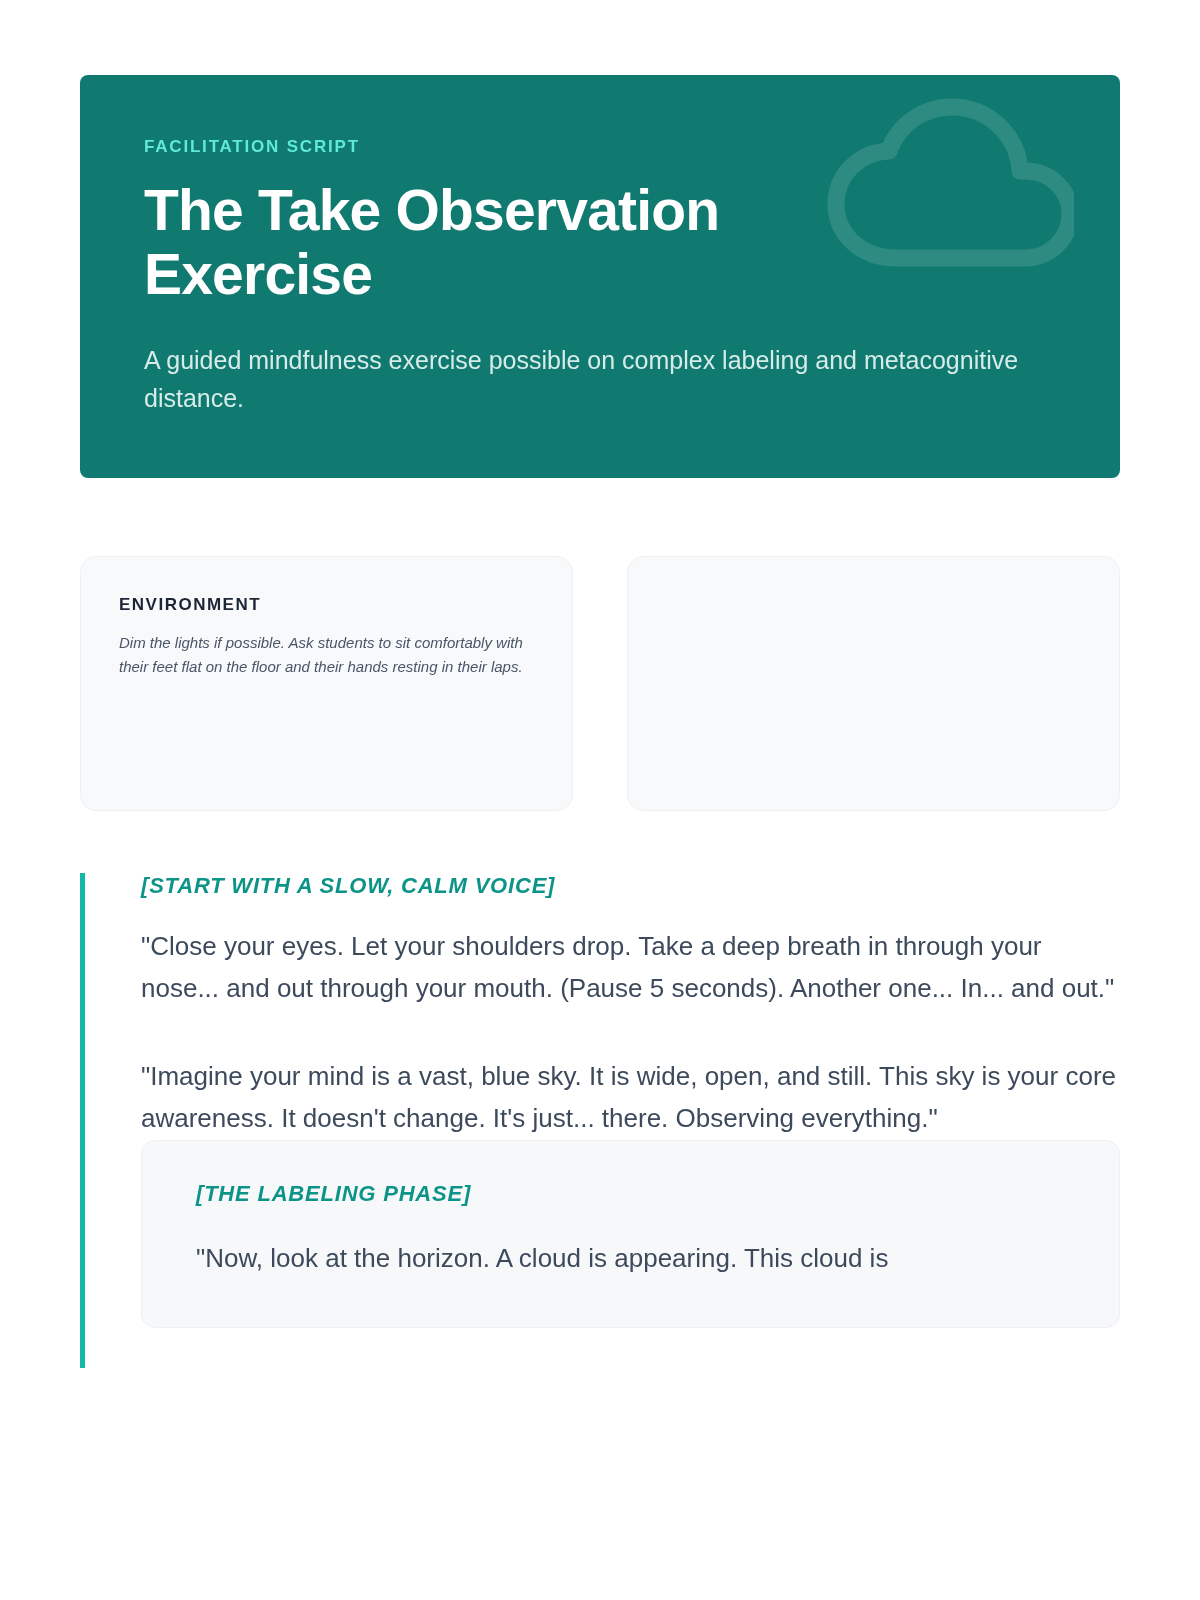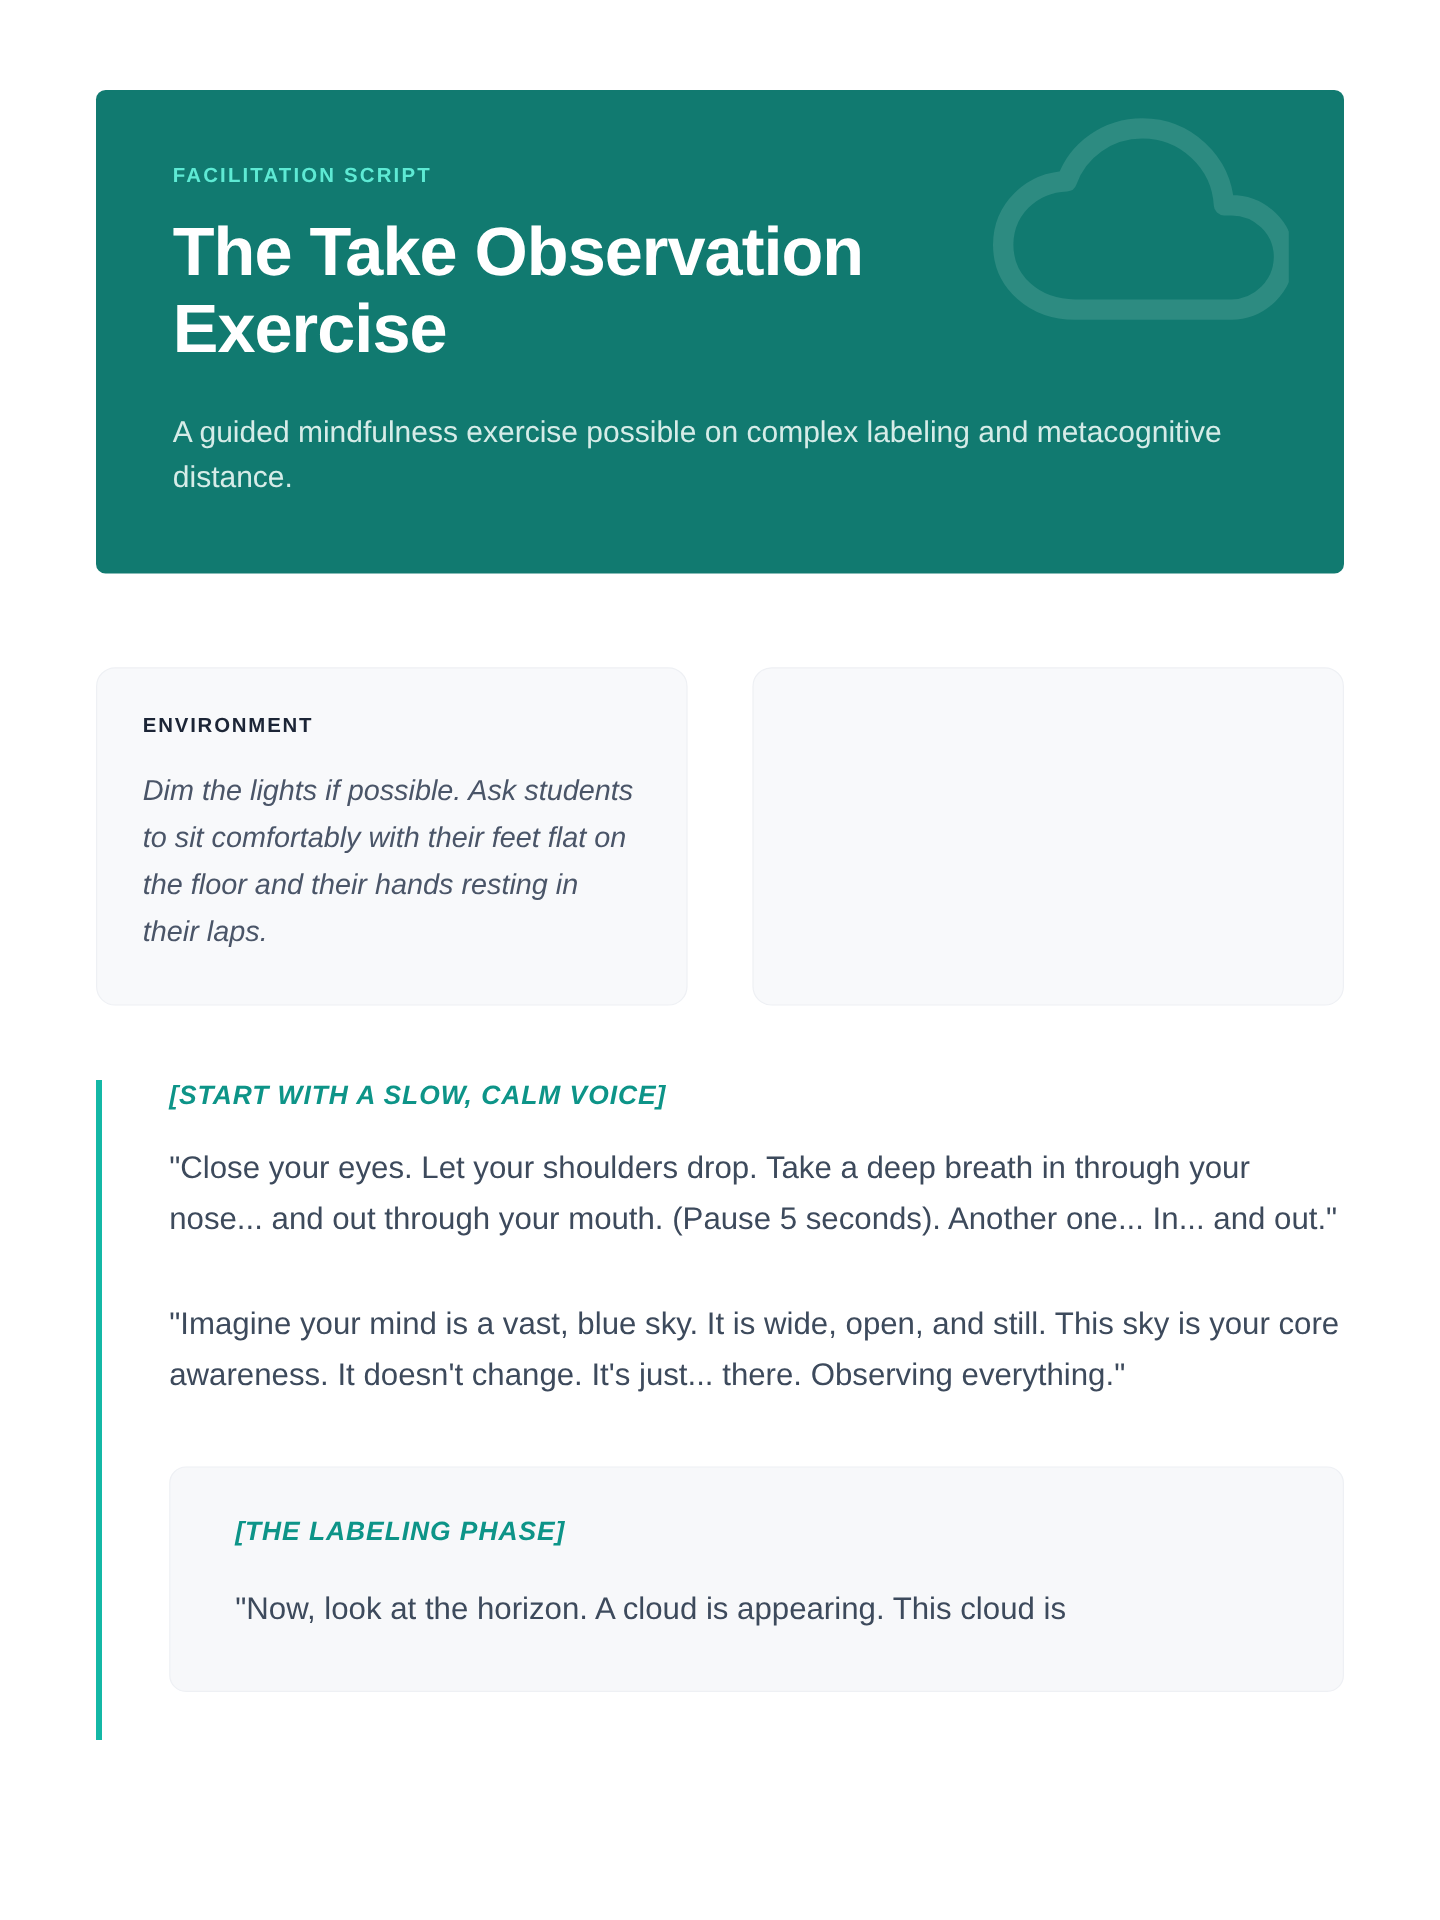--- a/index.html
+++ b/index.html
@@ -90,26 +90,26 @@
     padding: 38px 38px 40px 38px;
     min-height: 255px;
   }
 
   .info-card-title {
     color: #1c2536;
     font-size: 17px;
     font-weight: bold;
     letter-spacing: 1.5px;
     text-transform: uppercase;
-    margin-bottom: 26px;
+    margin-bottom: 16px;
   }
 
   .info-card-body {
     color: #4a5568;
-    font-size: 24px;
+    font-size: 15px;
     font-style: italic;
     line-height: 1.62;
   }
 
   
   .script {
     margin-top: 62px;
     border-left: 5px solid #14b8a6;
     padding-left: 56px;
     padding-bottom: 40px;
@@ -133,21 +133,20 @@
 
   .script-block + .script-block {
     margin-top: 46px;
   }
 
   .callout {
     background: #f7f8fa;
     border: 1px solid #eef0f4;
     border-radius: 14px;
     padding: 40px 54px 48px 54px;
-    margin-top: 56px;
   }
 
   .callout .script-line {
     margin-top: 30px;
   }
 </style>
 </head>
 <body>
 
 <div class="page">

